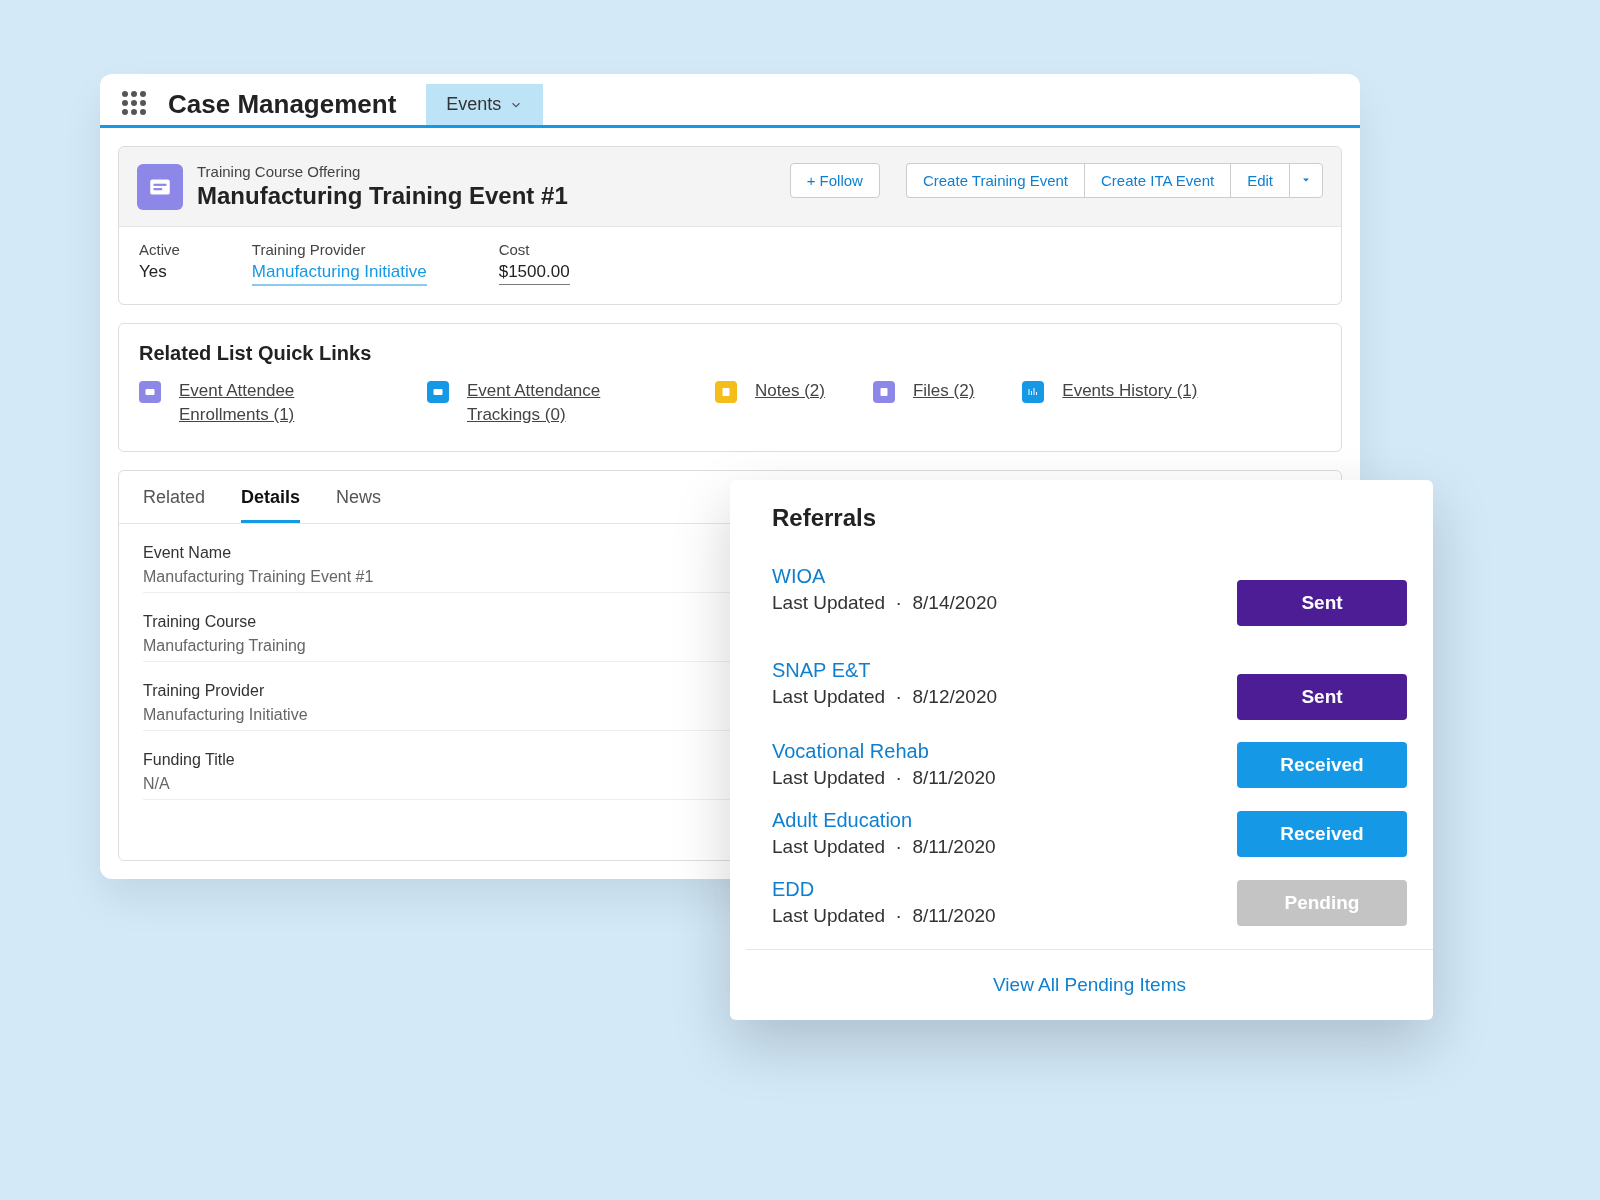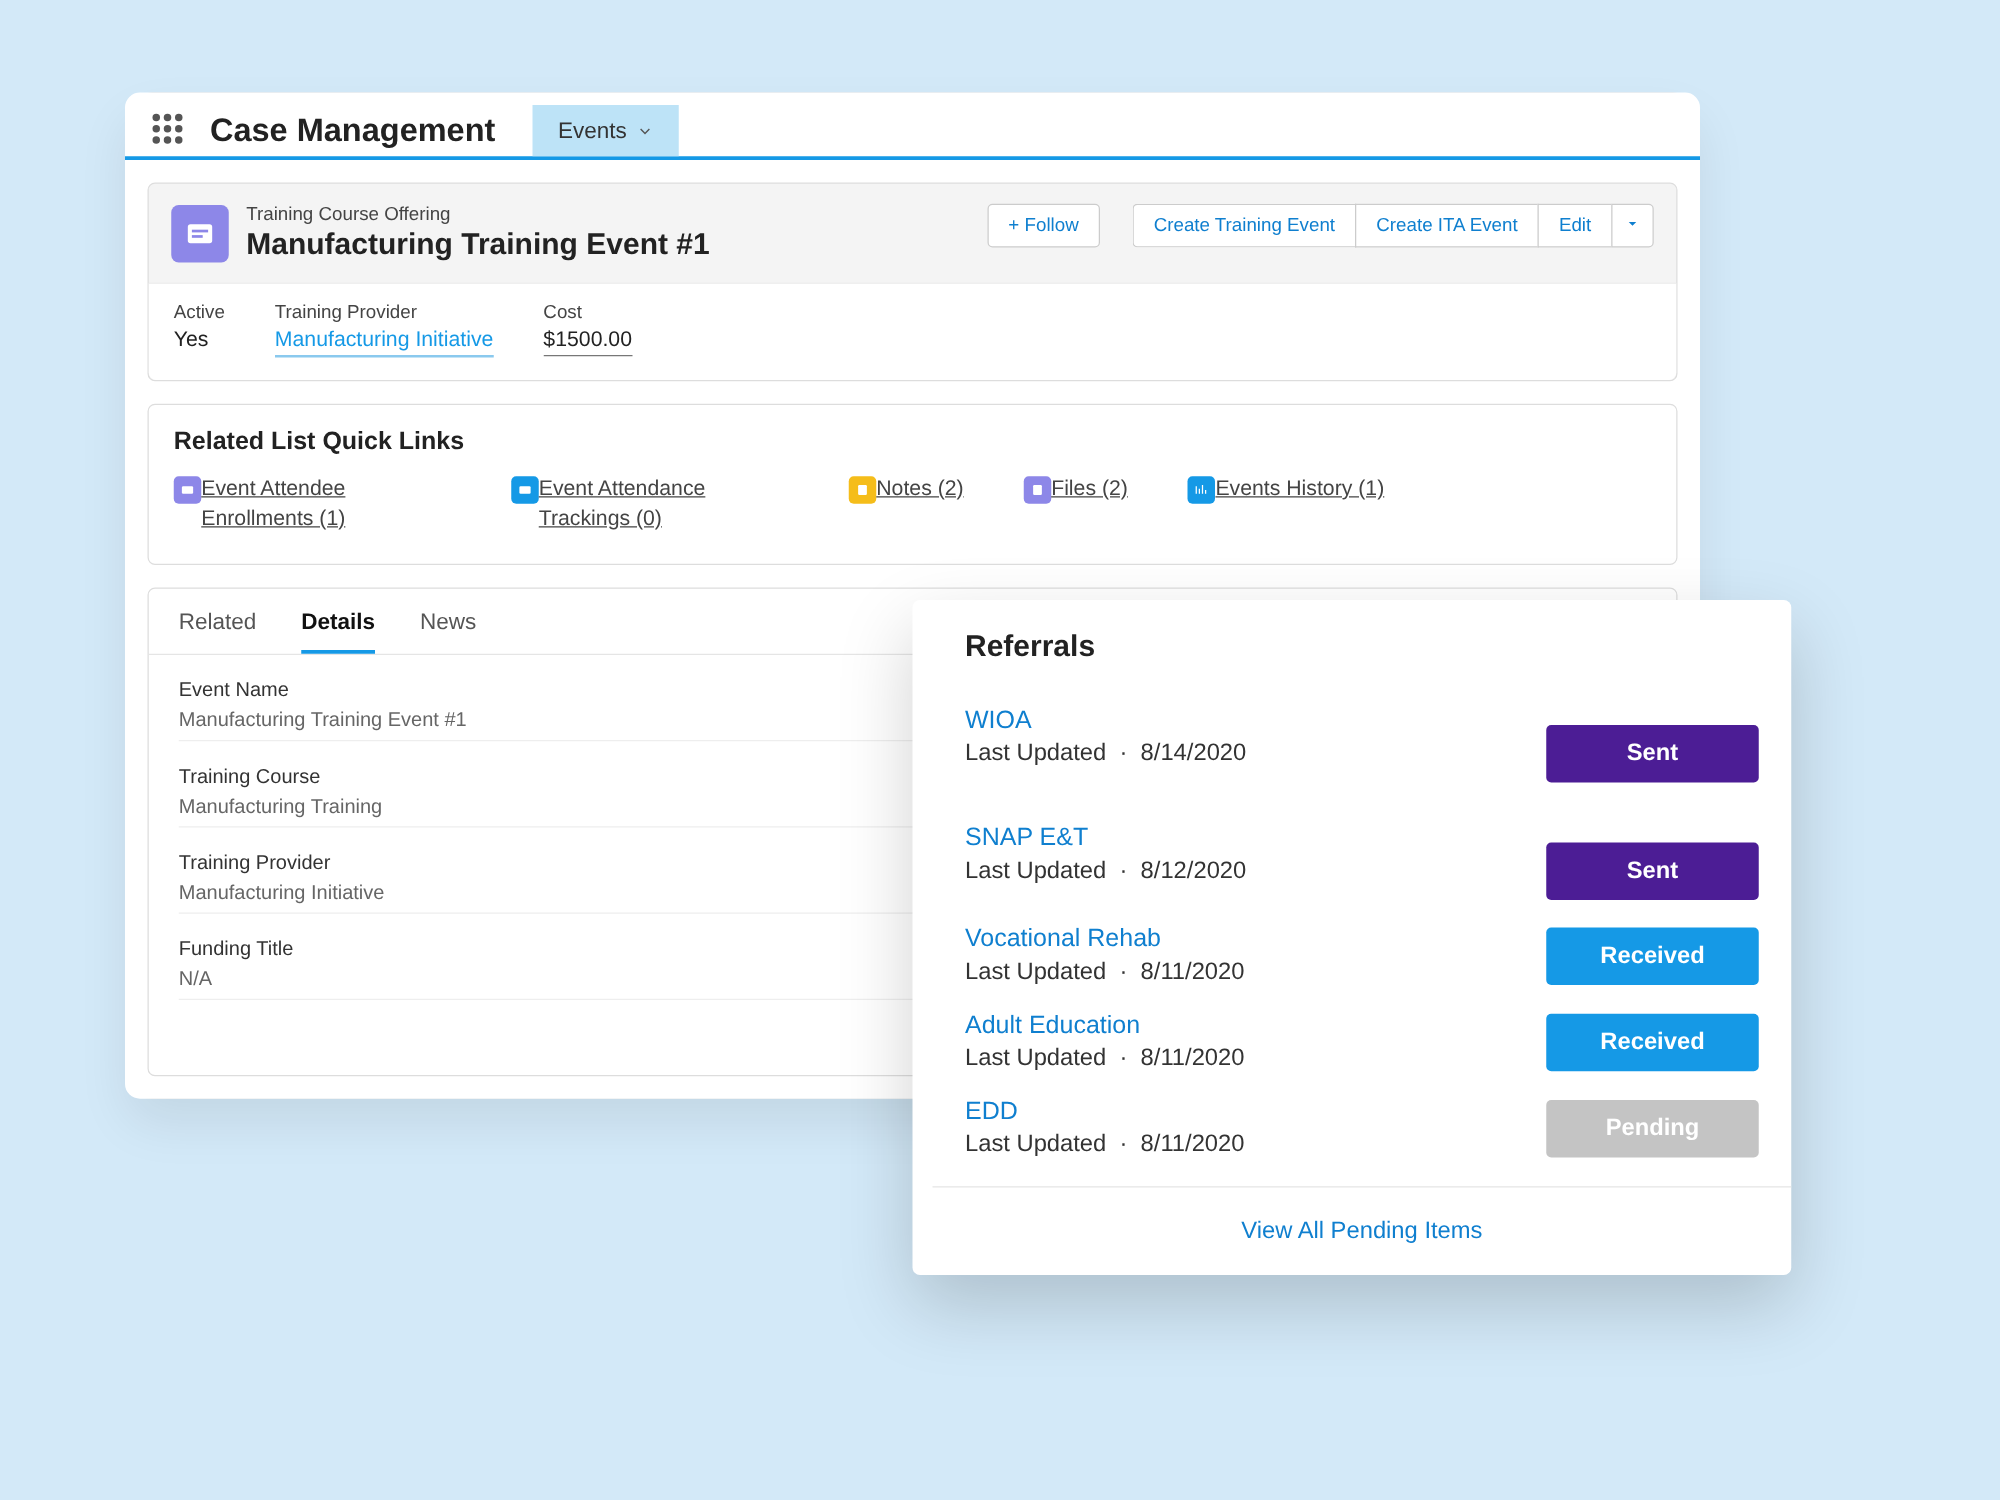--- a/index.html
+++ b/index.html
@@ -103,41 +103,41 @@
     border-radius: 4px;
     margin-left: 10px;
   }
   .btn-group { display:flex; margin-left:10px; }
   .btn-group .btn { margin-left:0; border-radius:0; border-right:none; }
   .btn-group .btn:first-child { border-top-left-radius:4px; border-bottom-left-radius:4px; }
   .btn-group .btn:last-child { border-right:1px solid #ccc; border-top-right-radius:4px; border-bottom-right-radius:4px; }
 
   .record-fields {
     display:flex;
-    gap: 40px;
+    gap: 72px;
     padding: 14px 20px 18px 20px;
     background:#fff;
     border-top:1px solid #e5e5e5;
     border-bottom-left-radius:6px;
     border-bottom-right-radius:6px;
   }
   .field-label { font-size:15px; color:#444; }
   .field-value { font-size:17px; color:#222; margin-top:4px; }
   .field-value.link { color:#1599e6; border-bottom:2px solid #8ac9ee; padding-bottom:2px; display:inline-block; }
   .field-value.ul { border-bottom:1px solid #777; padding-bottom:2px; display:inline-block; }
 
   .quick-links {
     margin: 18px 18px 0 18px;
     border: 1px solid #ddd;
     border-radius: 6px;
     padding: 18px 20px 24px 20px;
   }
   .quick-links h3 { font-size:20px; font-weight:700; margin-bottom:14px; }
   .ql-row { display:flex; gap:48px; }
-  .ql-item { display:flex; align-items:flex-start; gap:0; cursor:pointer; }
+  .ql-item { display:flex; align-items:flex-start; gap:18px; cursor:pointer; }
   .ql-icon { width:22px; height:22px; border-radius:4px; display:flex; align-items:center; justify-content:center; flex-shrink:0; margin-top:2px;}
   .ql-icon.purple { background:#8d87e8; }
   .ql-icon.blue { background:#1599e6; }
   .ql-icon.yellow { background:#f5bd1a; }
   .ql-text { font-size:17px; color:#444; text-decoration:underline; max-width:200px; line-height:1.4; }
 
   .tabs-panel {
     margin: 18px 18px 18px 18px;
     border: 1px solid #ddd;
     border-radius: 6px;

